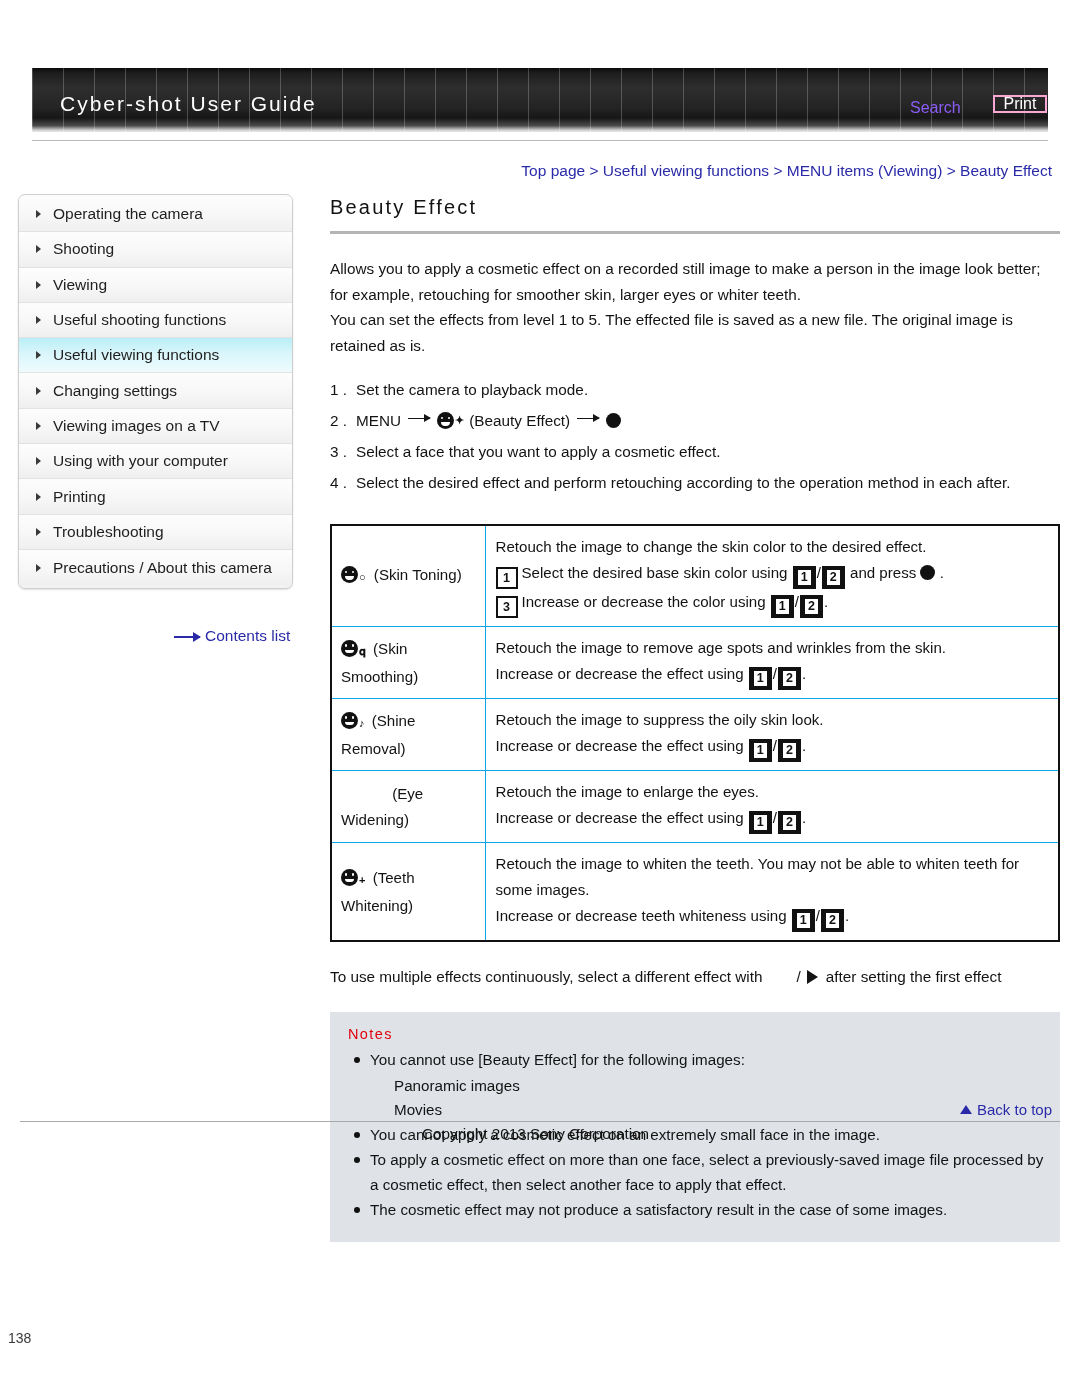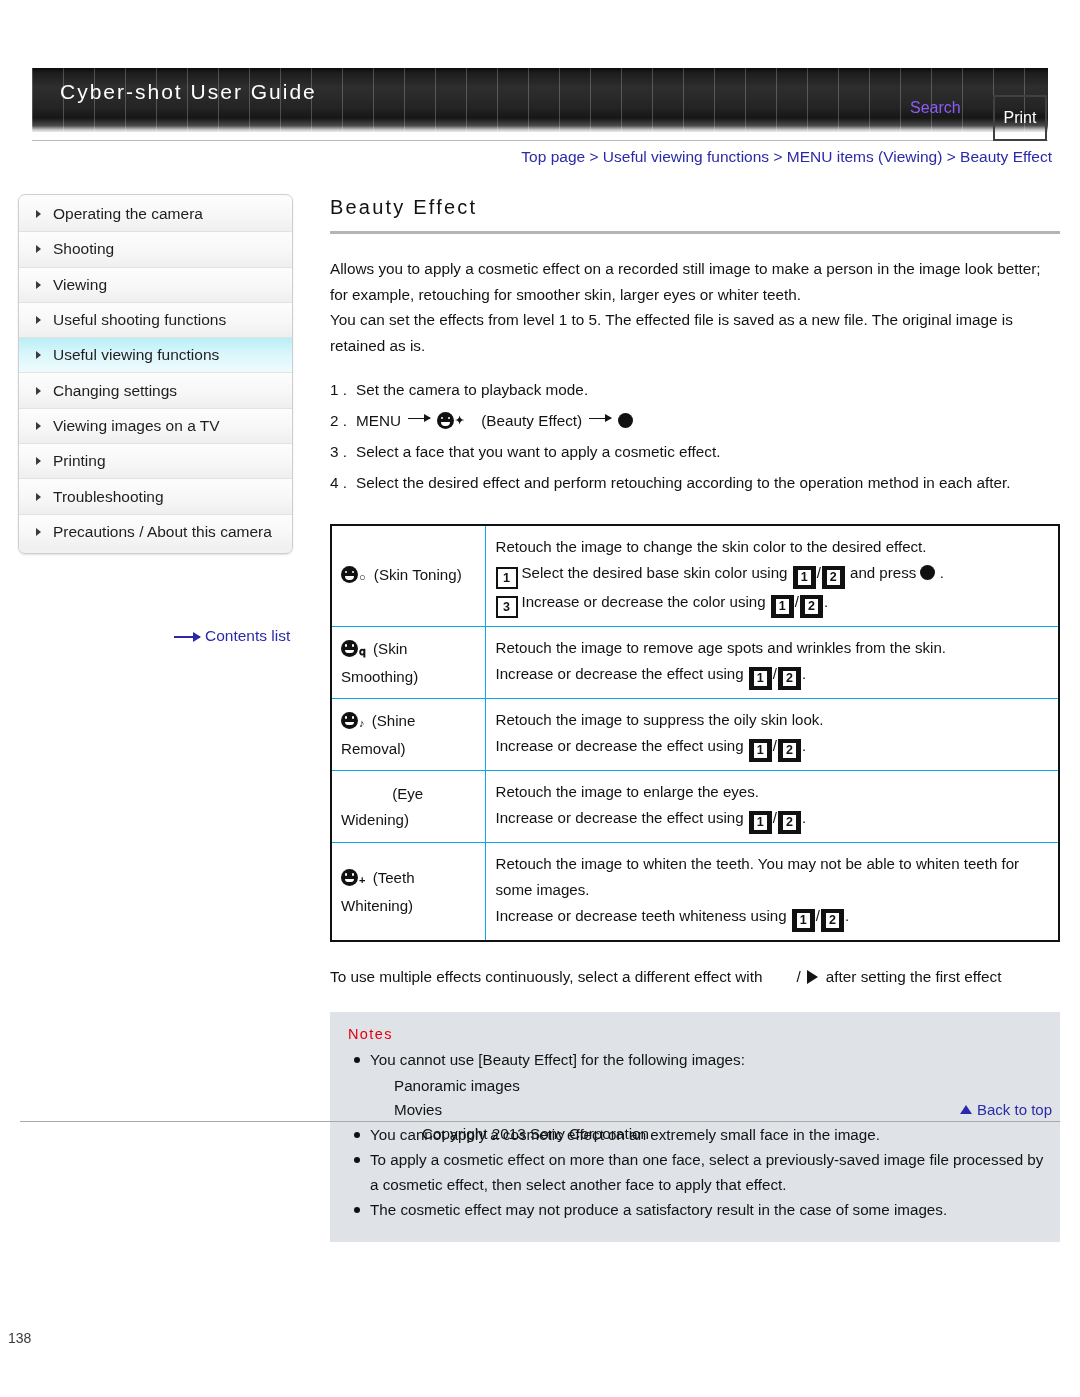--- a/index.html
+++ b/index.html
@@ -18,42 +18,42 @@
     position:absolute; left:32px; top:68px; width:1016px; height:64px;
     background:
       repeating-linear-gradient(to right,
         rgba(255,255,255,0.22) 0px, rgba(255,255,255,0.22) 1px,
         rgba(255,255,255,0.0) 1px, rgba(255,255,255,0.0) 31px),
       linear-gradient(to bottom,
         #0b0b0b 0%, #1d1d1d 8%, #2e2e2e 30%, #242424 62%,
         #161616 78%, #4a4a4a 90%, #cfcfcf 97%, #e9e9e9 100%);
   }
   #header-title{
-    position:absolute; left:60px; top:80px;
+    position:absolute; left:60px; top:92px;
     color:#ffffff; font-size:21px; letter-spacing:2.0px;
     font-weight:500;
   }
   #header-underline{
     position:absolute; left:32px; top:140px; width:1016px; height:1px;
     background:#b9b9b9;
   }
   #search-label{
     position:absolute; left:910px; top:99px;
     color:#8b5cf6; font-size:16px;
   }
   #print-button{
-    position:absolute; left:993px; top:95px; width:54px; height:46px;
-    border:2px solid #404040; color:#ffffff; font-size:16px;
+    position:absolute; left:993px; top:95px; width:54px; height:18px;
+    border:2px solid #f9a8d4; color:#ffffff; font-size:16px;
     display:flex; align-items:center; justify-content:center;
     background:transparent;
   }
 
   
   #breadcrumb{
-    position:absolute; right:28px; top:148px;
+    position:absolute; right:28px; top:162px;
     font-size:15.5px; color:#2a2aa8; white-space:nowrap;
   }
   #breadcrumb .sep{ color:#2a2aa8; }
 
   
   #sidebar{
     position:absolute; left:18px; top:194px; width:275px;
     border:1px solid #cfcfcf; border-radius:7px;
     background:linear-gradient(to bottom,#fbfbfb,#f2f2f2);
     box-shadow:0 1px 2px rgba(0,0,0,0.12);
@@ -282,20 +282,24 @@
   <div class="side-item">
     <span class="tri"></span>
     <span>Changing settings</span>
   </div>
   <div class="side-item">
     <span class="tri"></span>
     <span>Viewing images on a TV</span>
   </div>
   <div class="side-item">
     <span class="tri"></span>
+    <span>Using with your computer</span>
+  </div>
+  <div class="side-item">
+    <span class="tri"></span>
     <span>Printing</span>
   </div>
   <div class="side-item">
     <span class="tri"></span>
     <span>Troubleshooting</span>
   </div>
   <div class="side-item">
     <span class="tri"></span>
     <span>Precautions / About this camera</span>
   </div>
@@ -321,21 +325,21 @@
       <span class="txt">Set the camera to playback mode.</span>
     </div>
 
     <div class="step">
       <span class="num">2 .</span>
       <span class="txt">
         <span>MENU</span>
         <span class="arrow-r"></span>
         <span class="face"></span>
           <span class="face-mark">✦</span>
-        <span style="margin-left:17px">(Beauty Effect)</span>
+        <span style="margin-left:5px">(Beauty Effect)</span>
         <span class="arrow-r"></span>
         <span class="dot-btn"></span>
       </span>
     </div>
 
     <div class="step">
       <span class="num">3 .</span>
       <span class="txt">Select a face that you want to apply a cosmetic effect.</span>
     </div>
 

